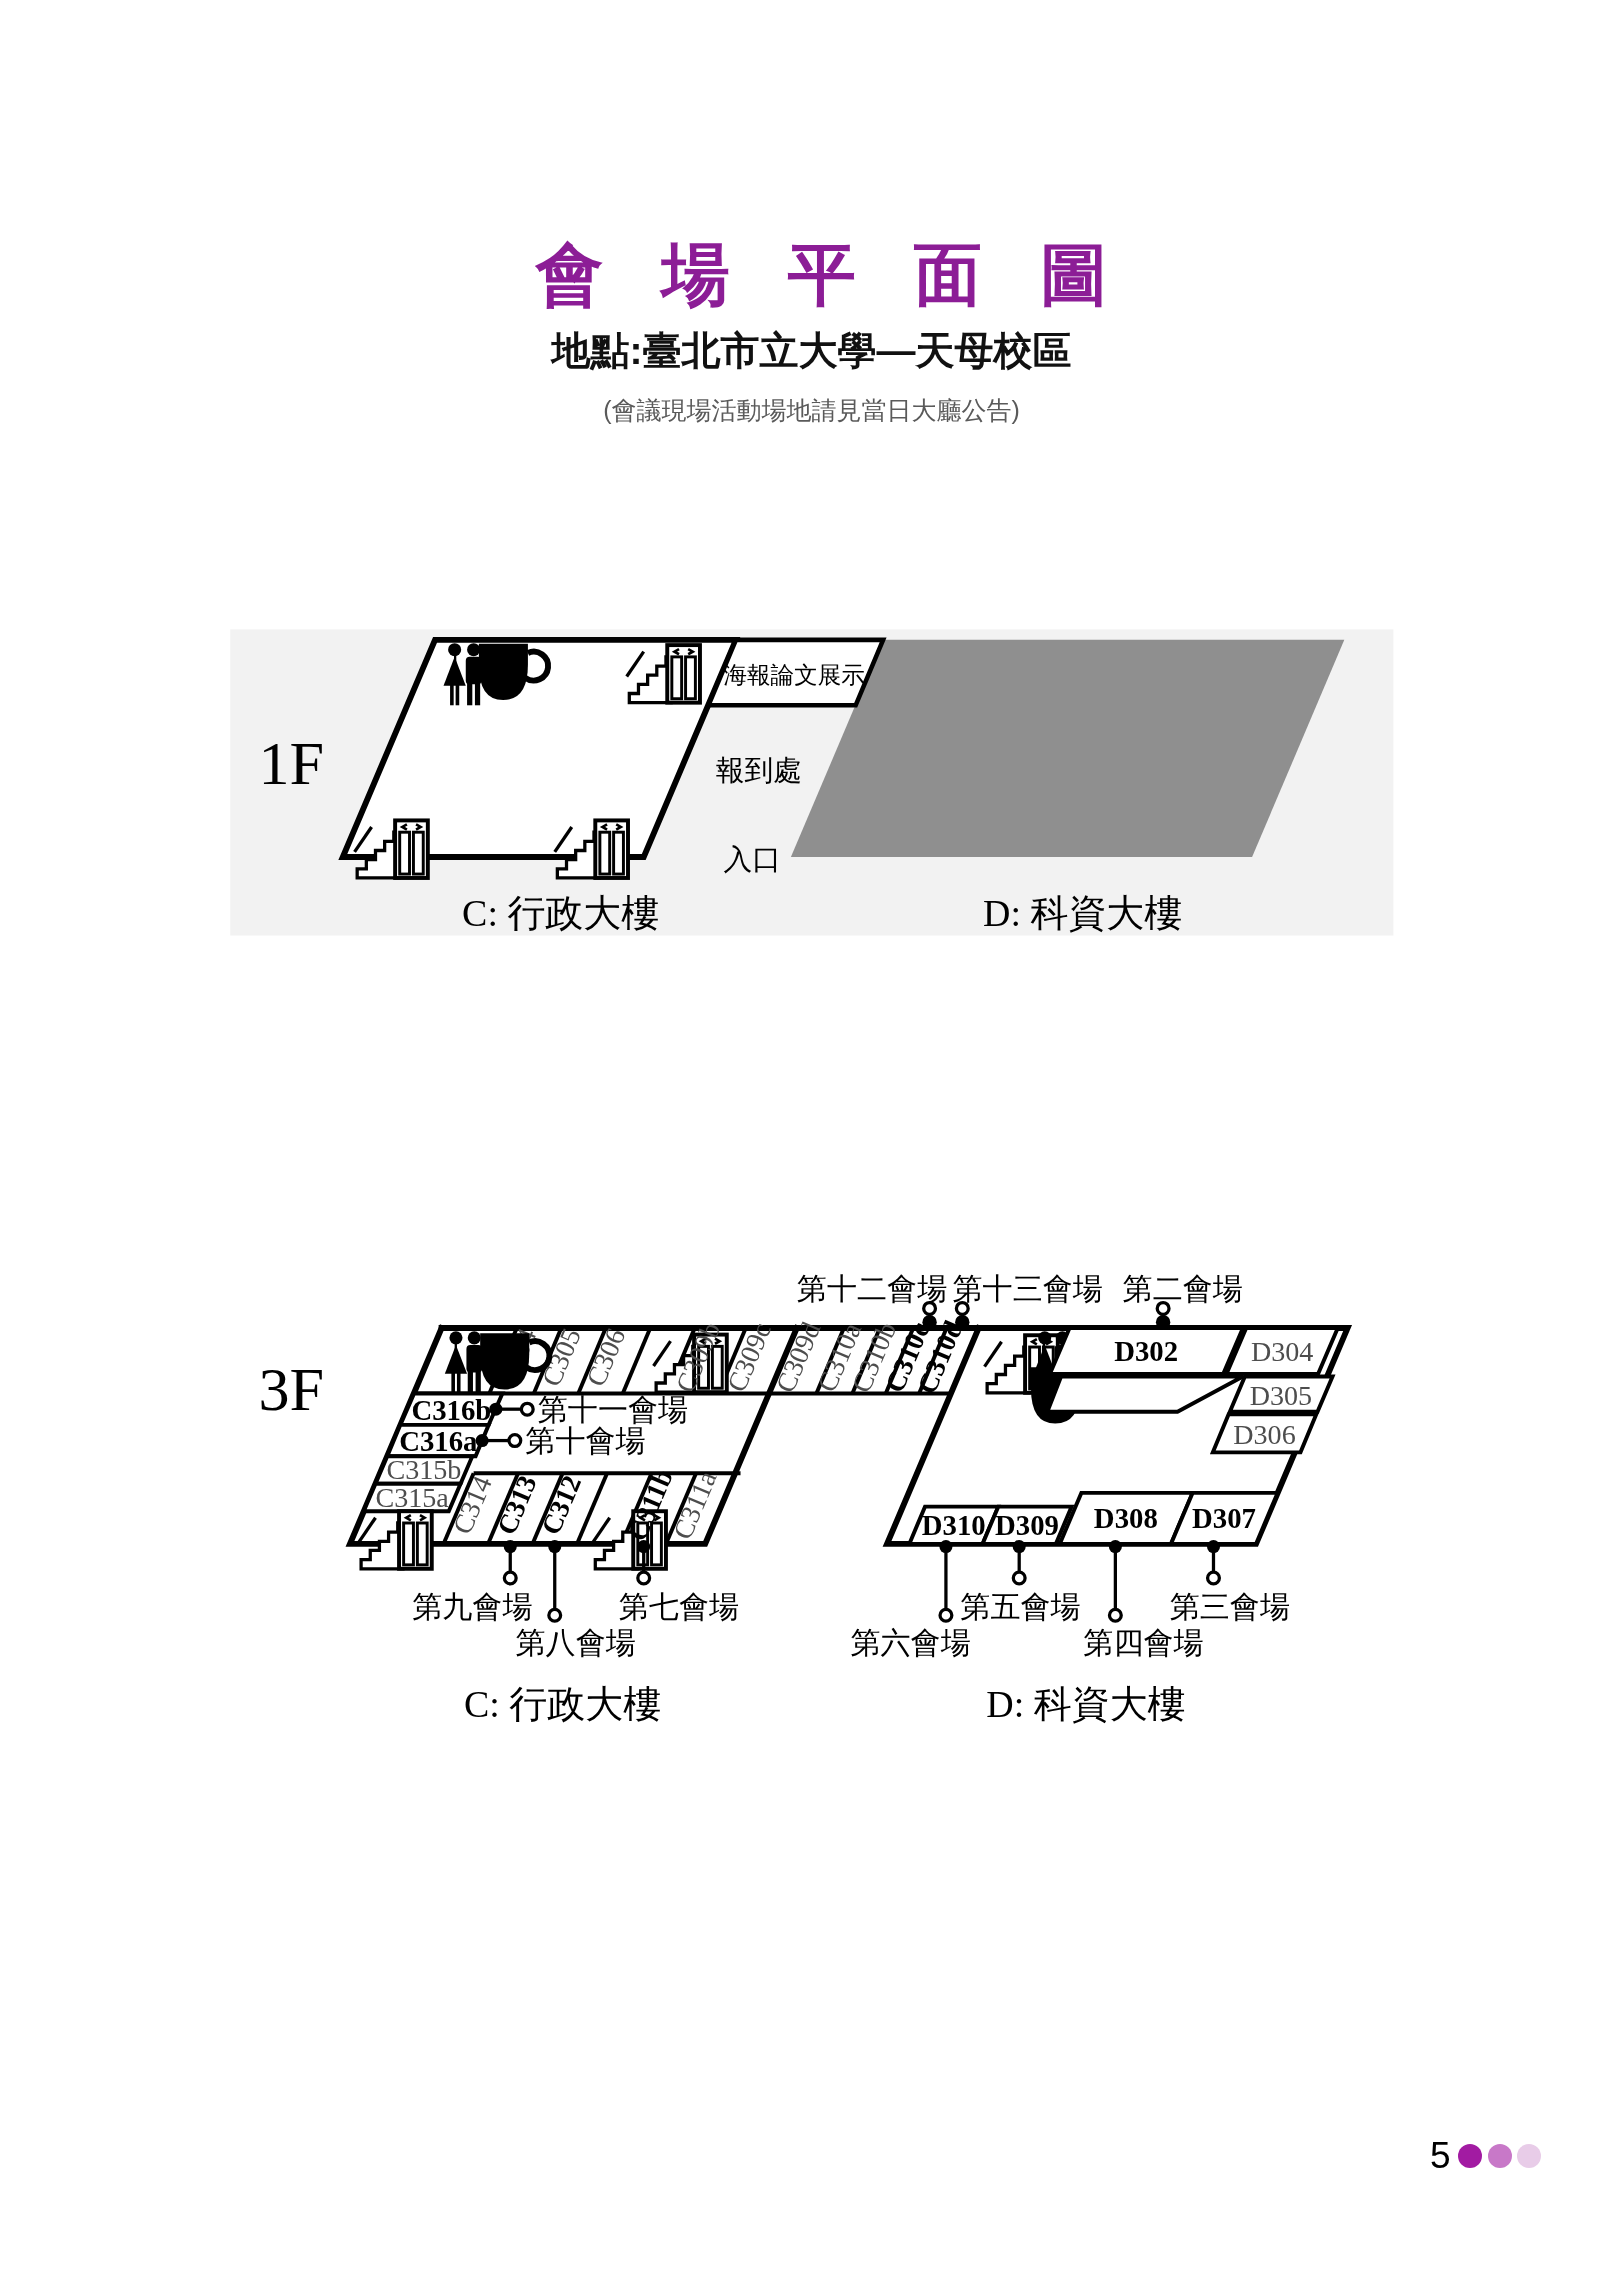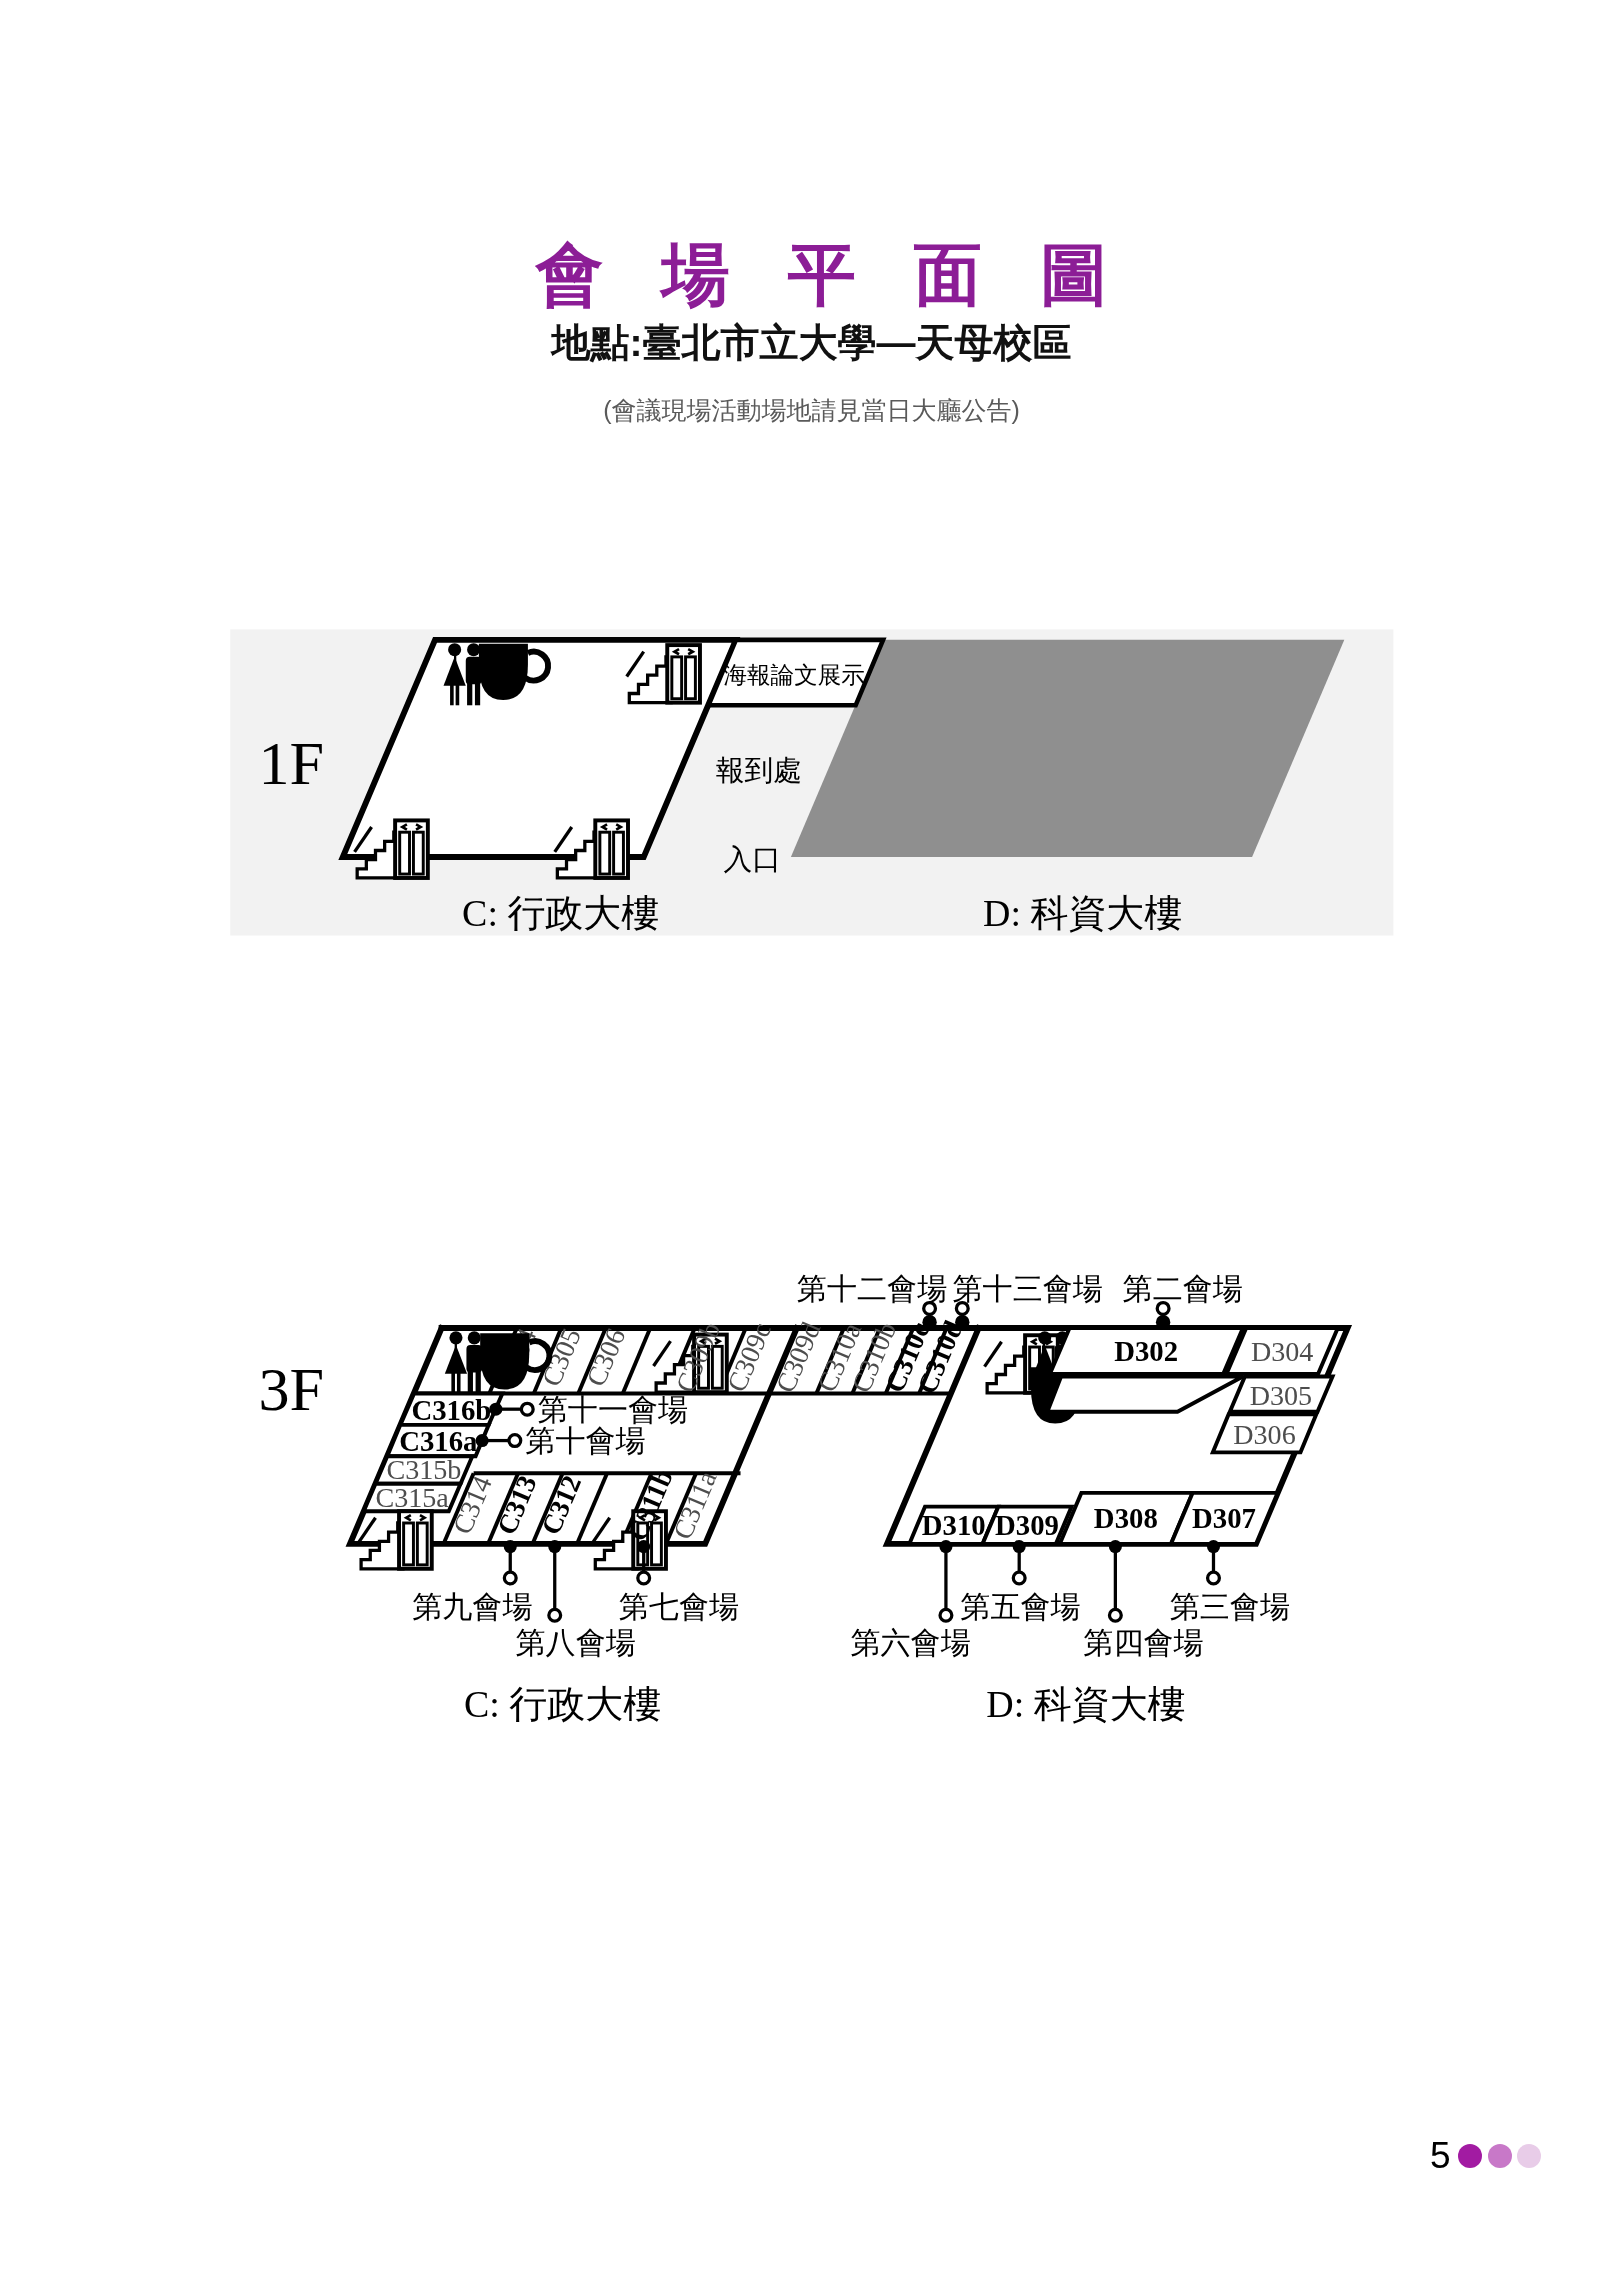--- a/index.html
+++ b/index.html
@@ -1,20 +1,20 @@
 <!DOCTYPE html>
 <html style="font-size:10.5px"><head>
 <meta charset="utf-8">
 <style>
   html,body{margin:0;padding:0;}
   body{width:1623px;height:2295px;position:relative;background:#ffffff;
        font-family:"Liberation Sans",sans-serif;overflow:hidden;}
   .hdr{position:absolute;left:0;width:1623px;text-align:center;}
   #title{top:230px;font-size:68px;font-weight:bold;letter-spacing:19.6px;color:#8C1D96;padding-left:20px;}
-  #subtitle{top:316px;font-size:39px;font-weight:bold;color:#111111;}
+  #subtitle{top:324px;font-size:39px;font-weight:bold;color:#111111;}
   #note{top:394px;font-size:25px;color:#5a5a5a;}
   #plan{position:absolute;left:0;top:0;}
   svg text{font-family:"Liberation Serif",serif;}
   .flab{font-size:95px;fill:#000;}
   .cap{font-size:58px;fill:#000;}
   .rm{font-size:42px;fill:#4d4d4d;}
   .rmb{font-size:42px;fill:#000;font-weight:bold;}
   .rmh{font-size:43px;fill:#4d4d4d;}
   .rmhb{font-size:44px;fill:#000;font-weight:bold;}
   .ven{font-size:46px;fill:#000;}

